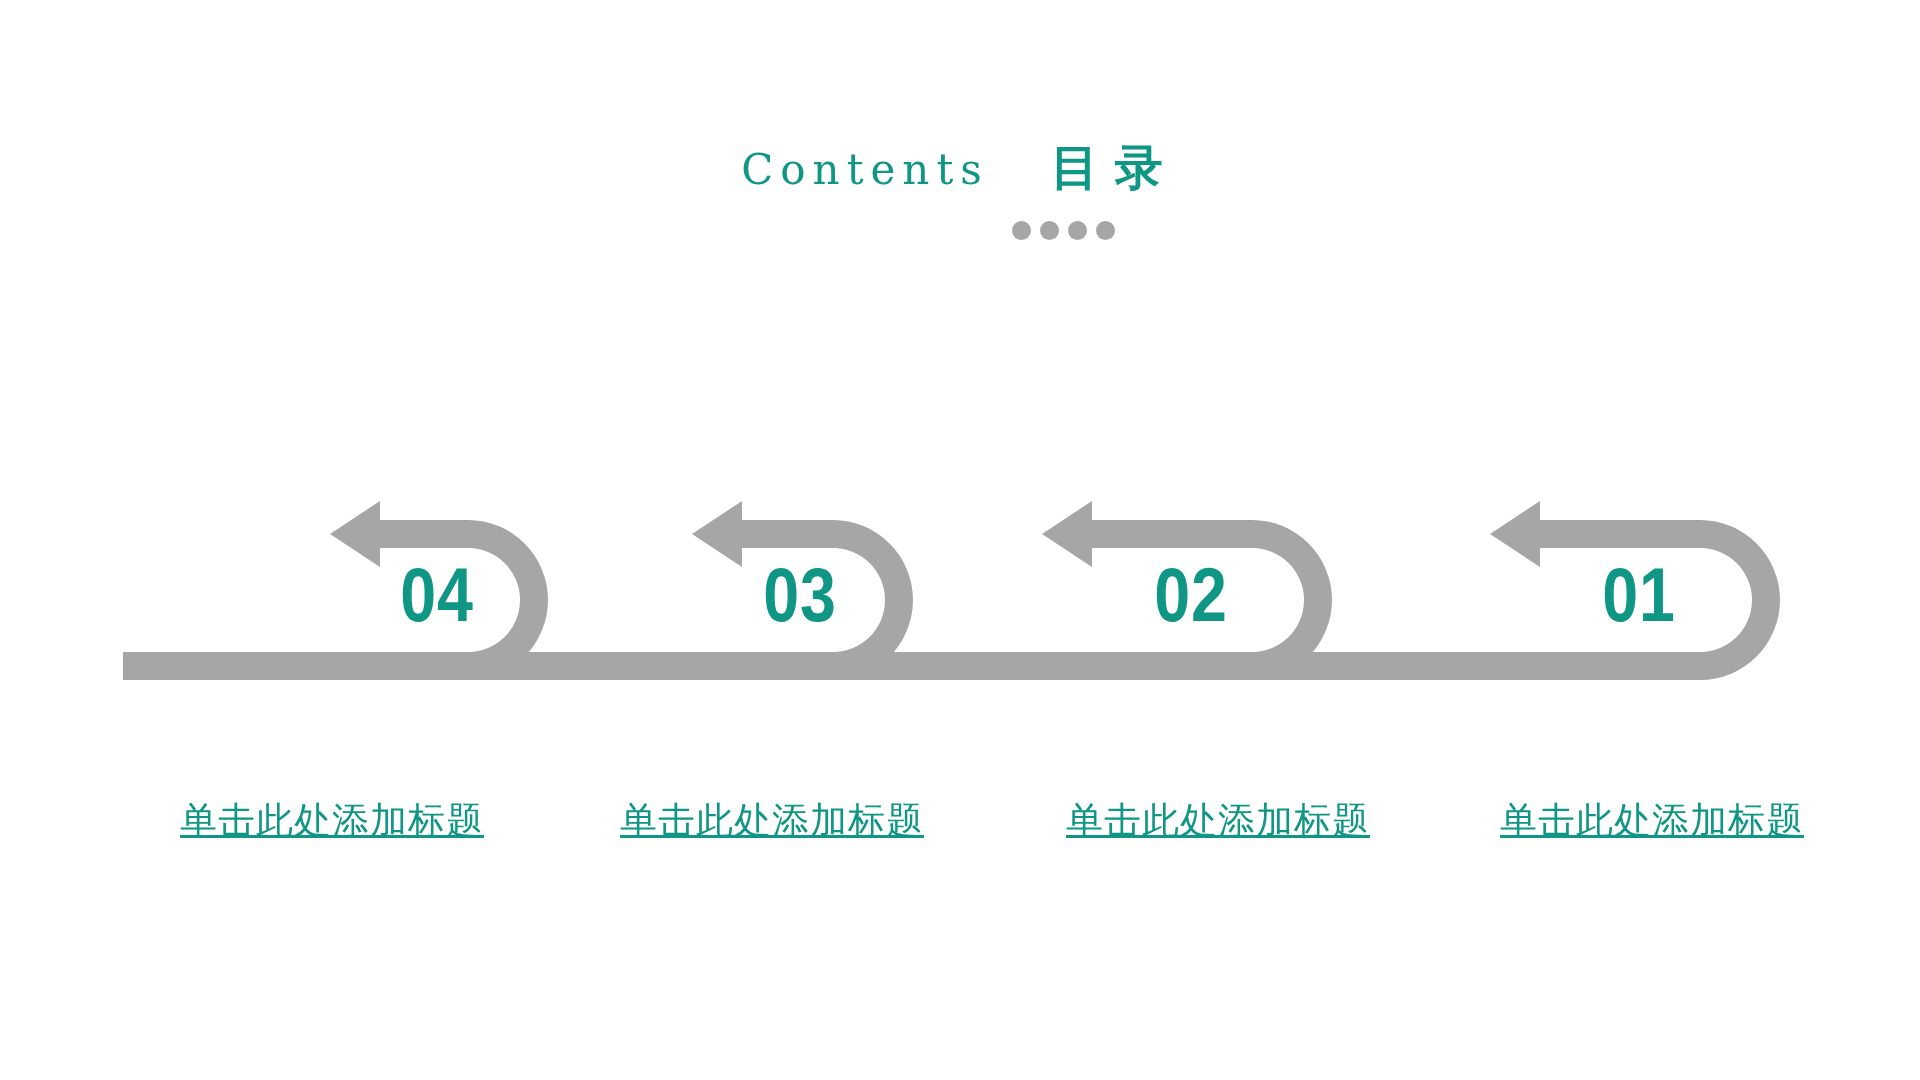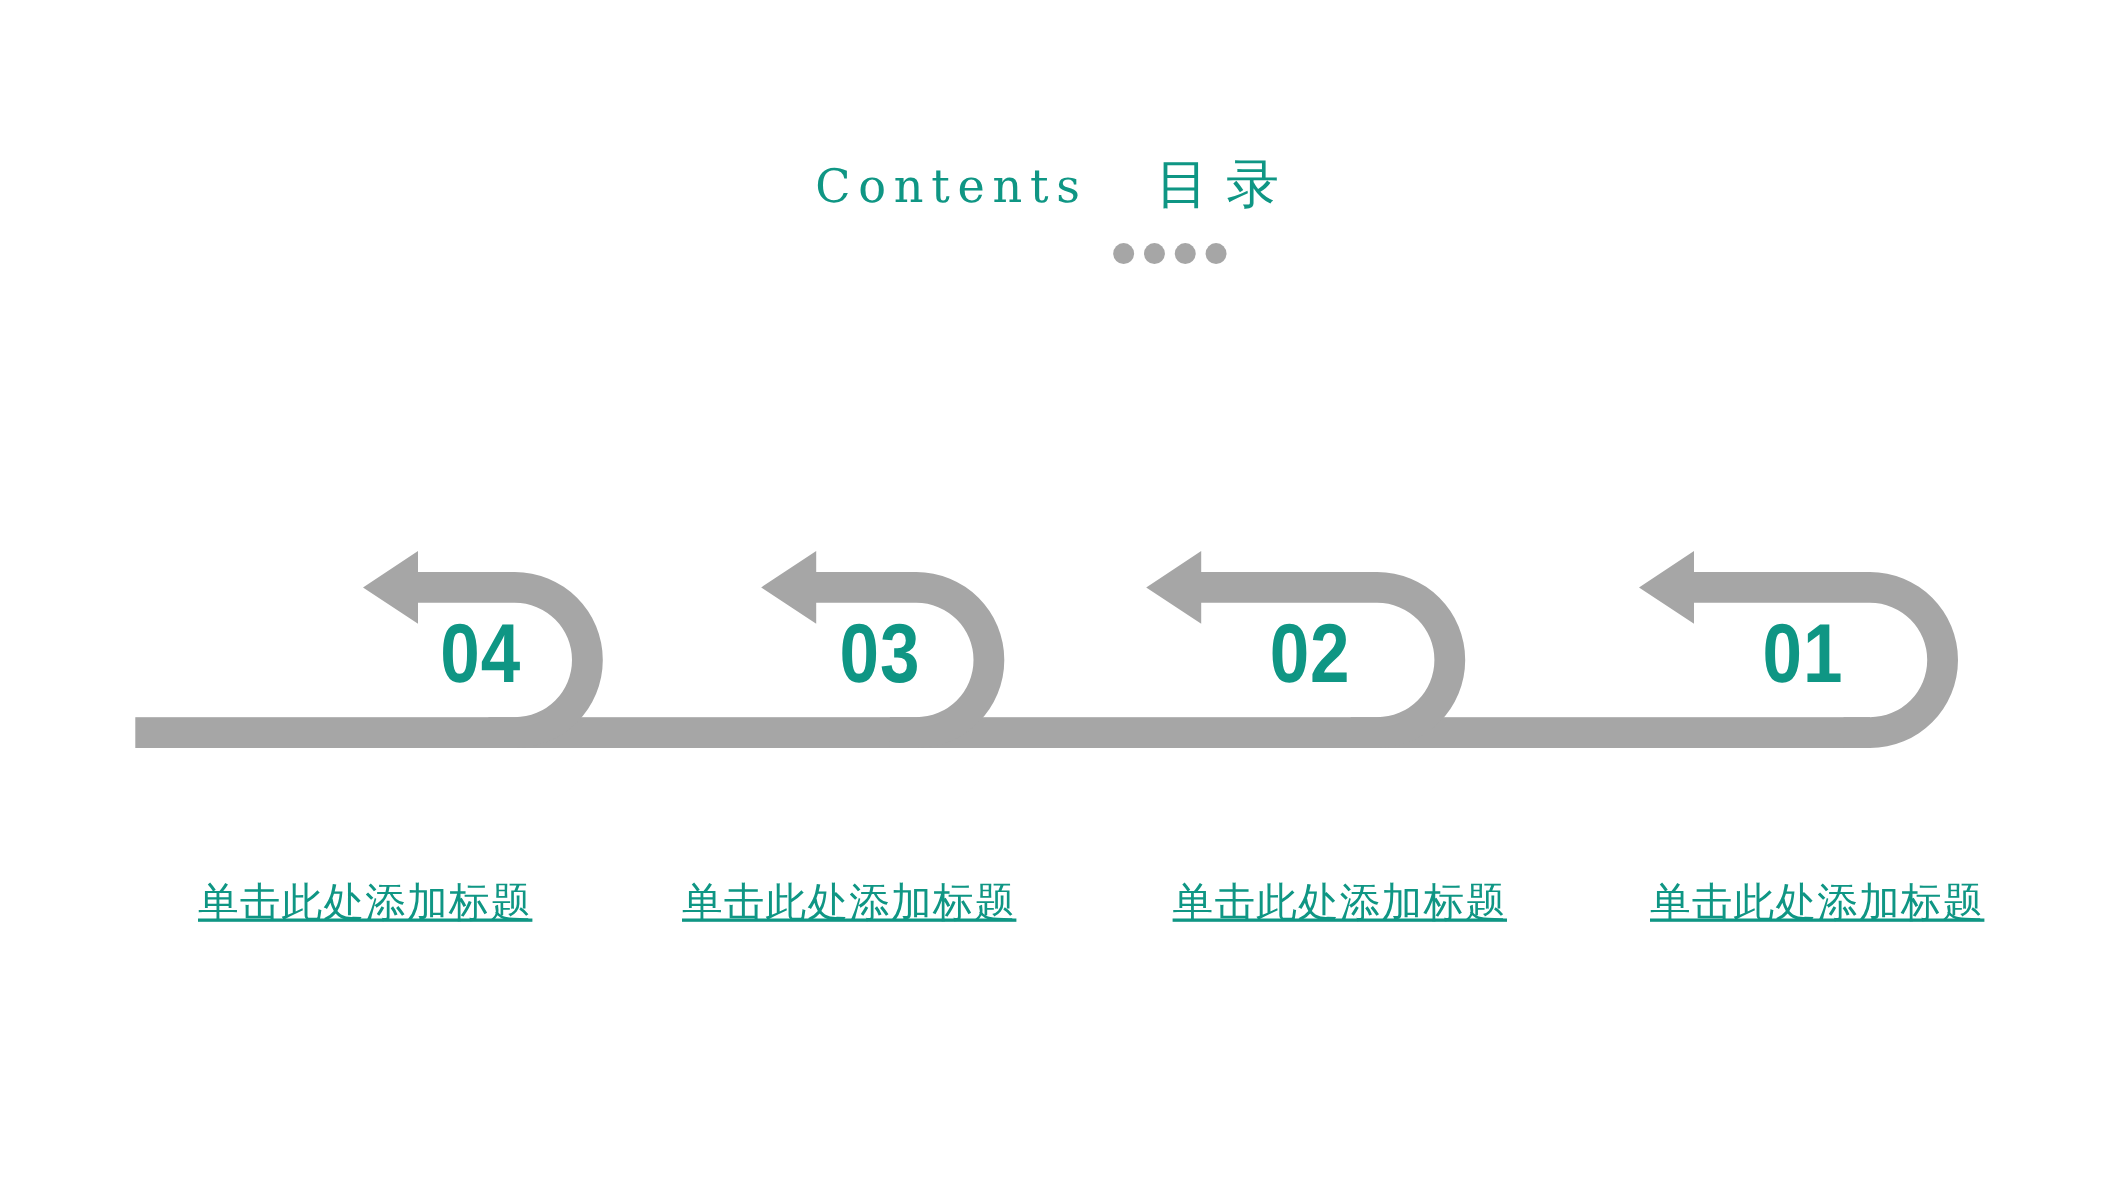--- a/index.html
+++ b/index.html
@@ -27,21 +27,21 @@
   .title-en {
     font-family: "DejaVu Serif", "Liberation Serif", serif;
     font-size: 42px;
     letter-spacing: 7px;
     font-weight: 400;
   }
   .title-zh {
     font-family: "DejaVu Serif", "Liberation Serif", serif;
     font-size: 48px;
     letter-spacing: 16px;
-    font-weight: 400;
+    font-weight: 700;
   }
 
   
   .dots {
     position: absolute;
     top: 221px;
     left: 1012px;
     display: flex;
     gap: 9px;
   }

